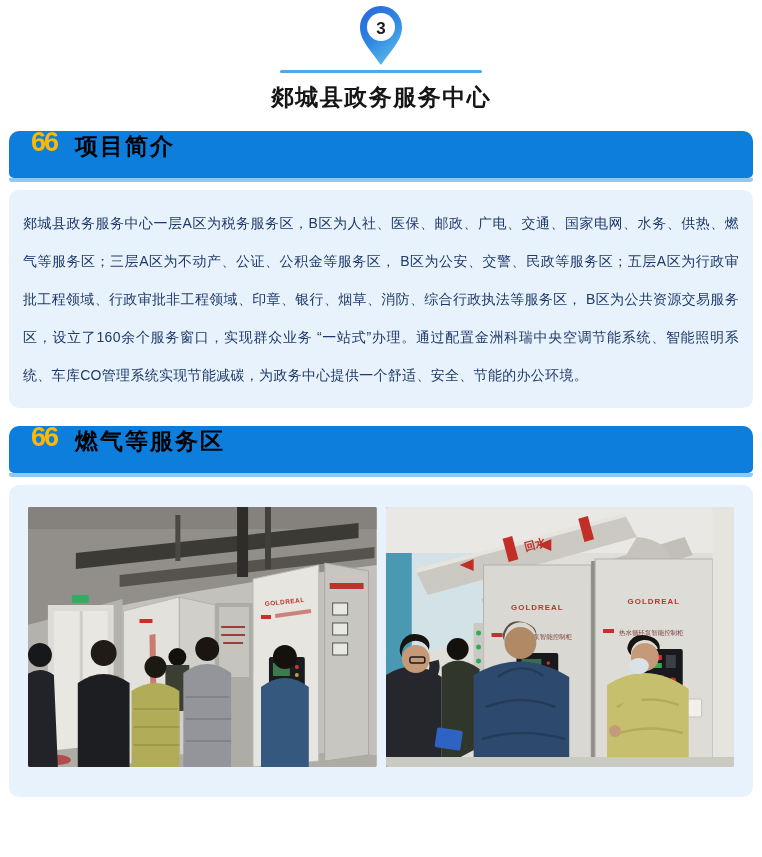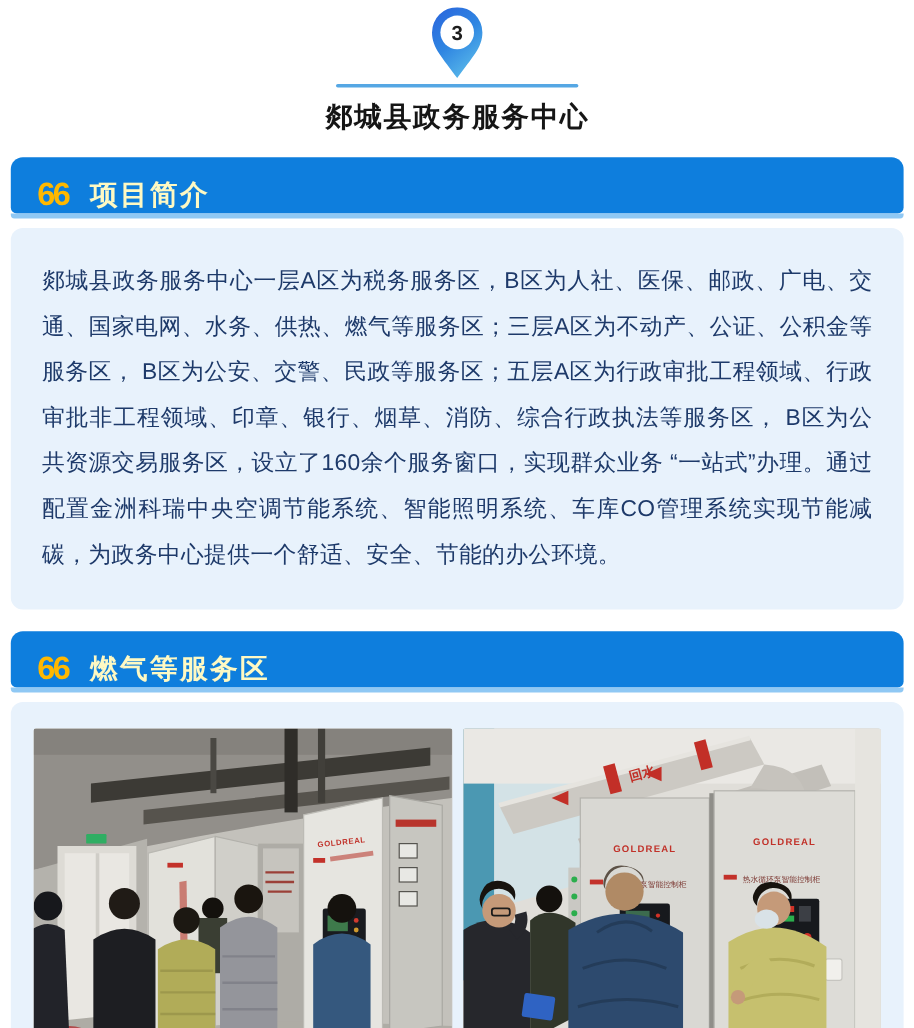--- a/index.html
+++ b/index.html
@@ -17,33 +17,33 @@
     font-family:"Liberation Sans","DejaVu Sans",sans-serif;
   }
   .top{display:flex;flex-direction:column;align-items:center;padding-top:6px;}
   .pin-svg{display:block;}
   .underline{width:202px;height:3px;background:var(--underline-blue);margin-top:4px;border-radius:2px;}
   .page-title{margin:9px 0 0;font-size:23px;font-weight:700;color:#151515;letter-spacing:1.5px;font-family:Liberation Mono, monospace;}
   .section{margin:18px 9px 0;}
   .bar{
     height:47px;background:var(--header-blue);
     border-radius:10px 10px 5px 5px;
-    display:flex;align-items:flex-end;padding:0 22px;
+    display:flex;align-items:flex-start;padding:0 22px;
   }
   .bar-strip{height:4px;background:var(--strip-blue);border-radius:0 0 3px 3px;}
   .quote{
     color:var(--quote-gold);font-size:27px;font-weight:900;
     letter-spacing:-2px;margin-right:18px;line-height:1;
     transform:translateY(-2px);
   }
-  .bar-label{color:#fef9c3;font-size:23px;font-weight:700;letter-spacing:2px;}
+  .bar-label{color:#000000;font-size:23px;font-weight:700;letter-spacing:2px;}
   .box{background:var(--box-bg);border-radius:10px;margin-top:8px;}
   .text-box{padding:14px 14px;}
   .text-box p{
-    margin:12px;font-size:19px;line-height:38px;color:var(--text-navy);
+    margin:0;font-size:14px;line-height:38px;color:var(--text-navy);
     text-align:justify;font-weight:500;letter-spacing:0.3px;
   }
   .photos-box{padding:22px 19px 30px;display:flex;gap:9px;}
   .photo{flex:1;height:260px;overflow:hidden;border-radius:2px;background:#cfcdc7;}
   .photo svg{display:block;width:100%;height:100%;}
 </style>
 </head>
 <body>
 
 <div class="top">

